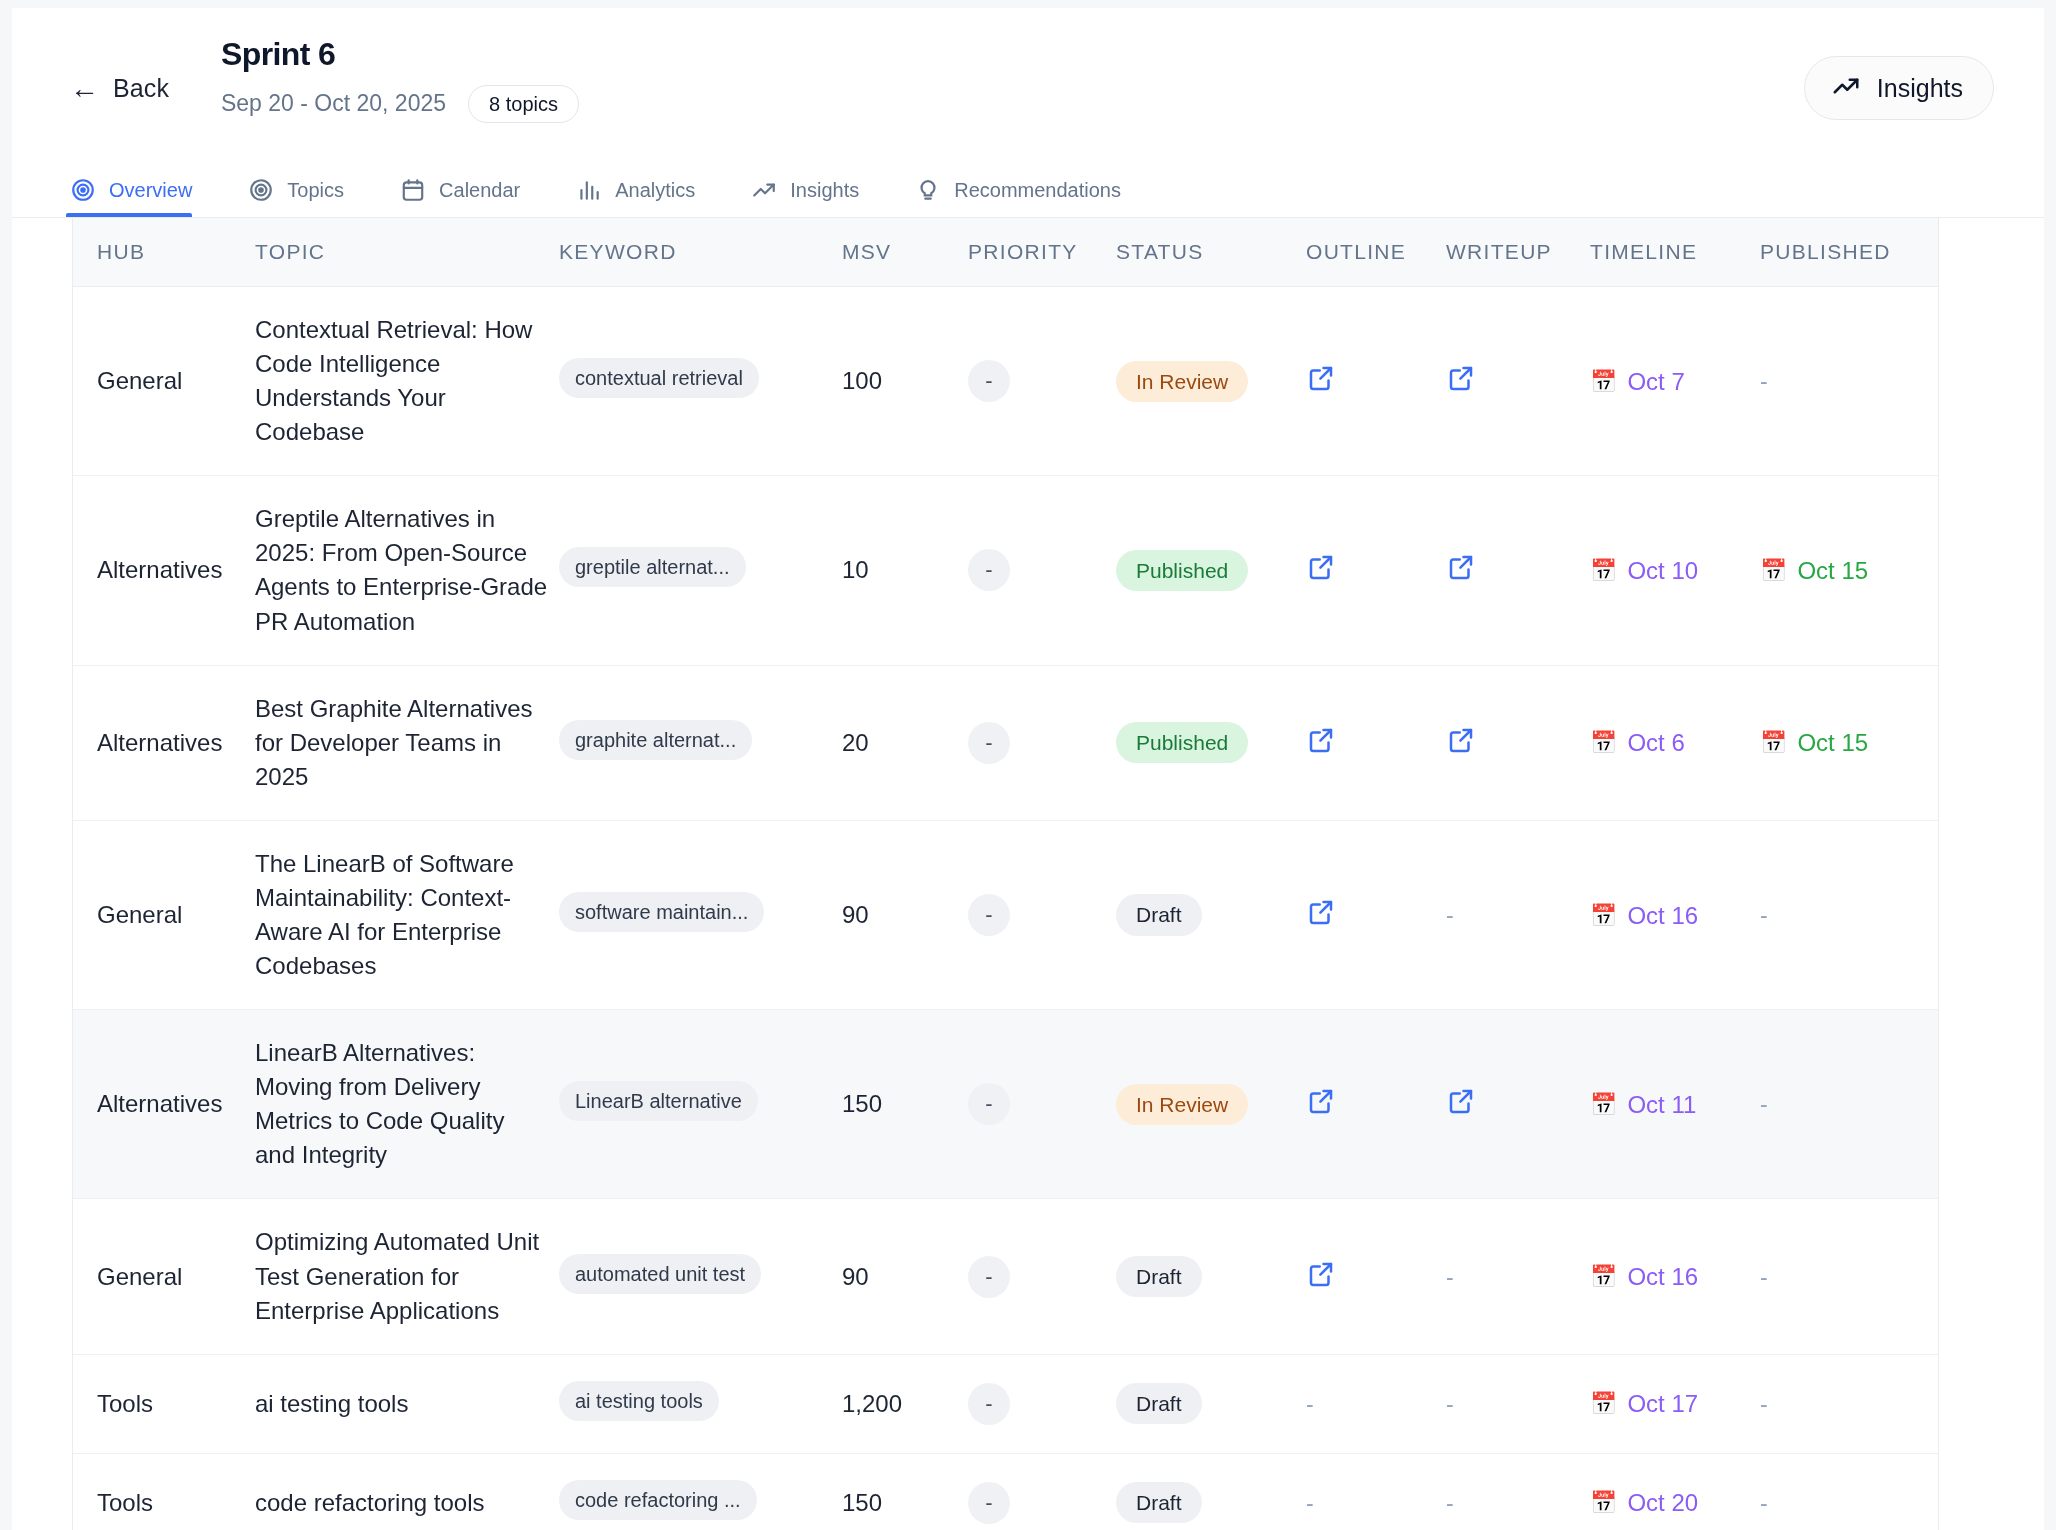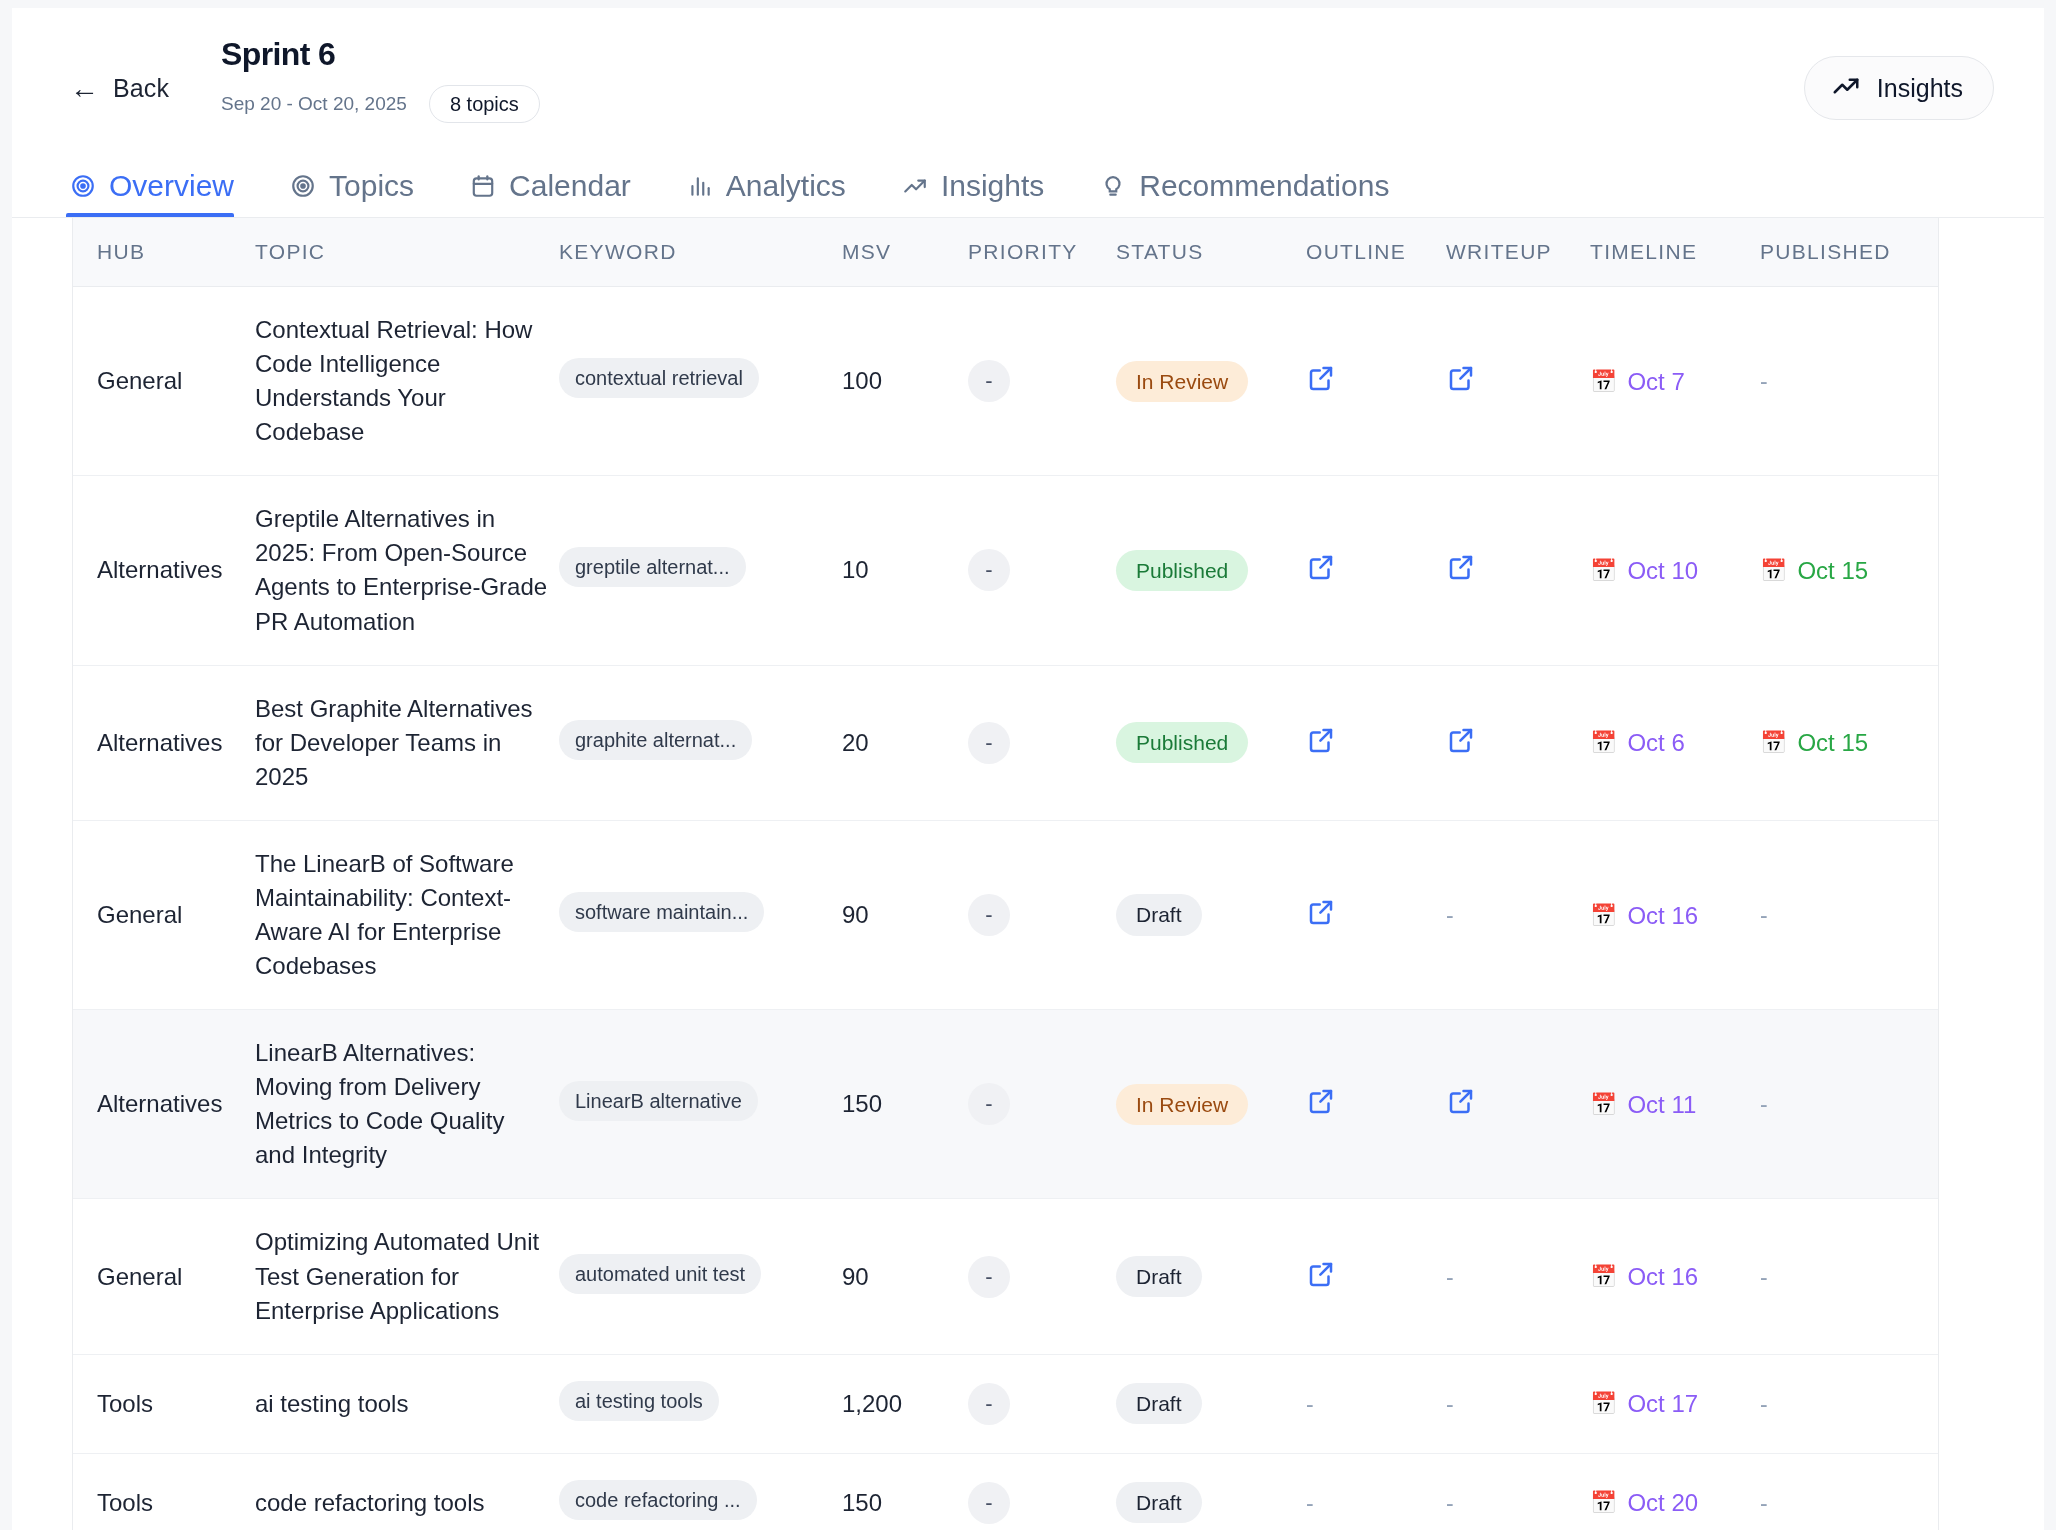--- a/index.html
+++ b/index.html
@@ -31,21 +31,21 @@
     color: #1d2433;
   }
   .back-arrow { font-size: 29px; line-height: 1; color: #1d2433; display:block; }
   .back-label { font-size: 25px; font-weight: 500; color: #1d2433; letter-spacing: .1px;}
   .title-block { margin-left: 52px; }
   .page-title {
     font-size: 32px; font-weight: 700; color: #0f172a;
     letter-spacing: -0.6px; line-height: 1.18;
   }
   .subtitle-row { display: flex; align-items: center; gap: 22px; margin-top: 11px; }
-  .date-range { font-size: 19px; color: #64748b; font-weight: 400; }
+  .date-range { font-size: 23px; color: #64748b; font-weight: 400; }
   .topic-pill {
     border: 1px solid #e2e5ea; border-radius: 999px;
     padding: 7px 20px; font-size: 20px; color: #0f172a;
     background: #fff; line-height: 1.1;
   }
   .insights-btn {
     position: absolute; right: 50px; top: 48px;
     display: flex; align-items: center; gap: 16px;
     border: 1px solid #e5e7eb; border-radius: 999px;
     background: #fbfbfc;
@@ -59,21 +59,21 @@
     display: flex; align-items: flex-end; gap: 0;
     padding: 0 0 0 58px;
     border-bottom: 1px solid #eaecef;
     height: 58px;
     background: #fff;
   }
   .tab {
     display: flex; align-items: center; gap: 13px;
     padding: 0 28px 14px 0;
     margin-right: 28px;
-    font-size: 30px; color: #64748b; cursor: pointer;
+    font-size: 20px; color: #64748b; cursor: pointer;
     position: relative;
   }
   .tab:first-child { padding-left: 0; }
   .tab.active { color: #3b6ef5; font-weight: 500; }
   .tab.active:after {
     content: ""; position: absolute; left: -4px; right: 28px; bottom: 0;
     height: 4px; background: #3b6ef5; border-radius: 2px 2px 0 0;
   }
   .tab svg { display: block; }
 

